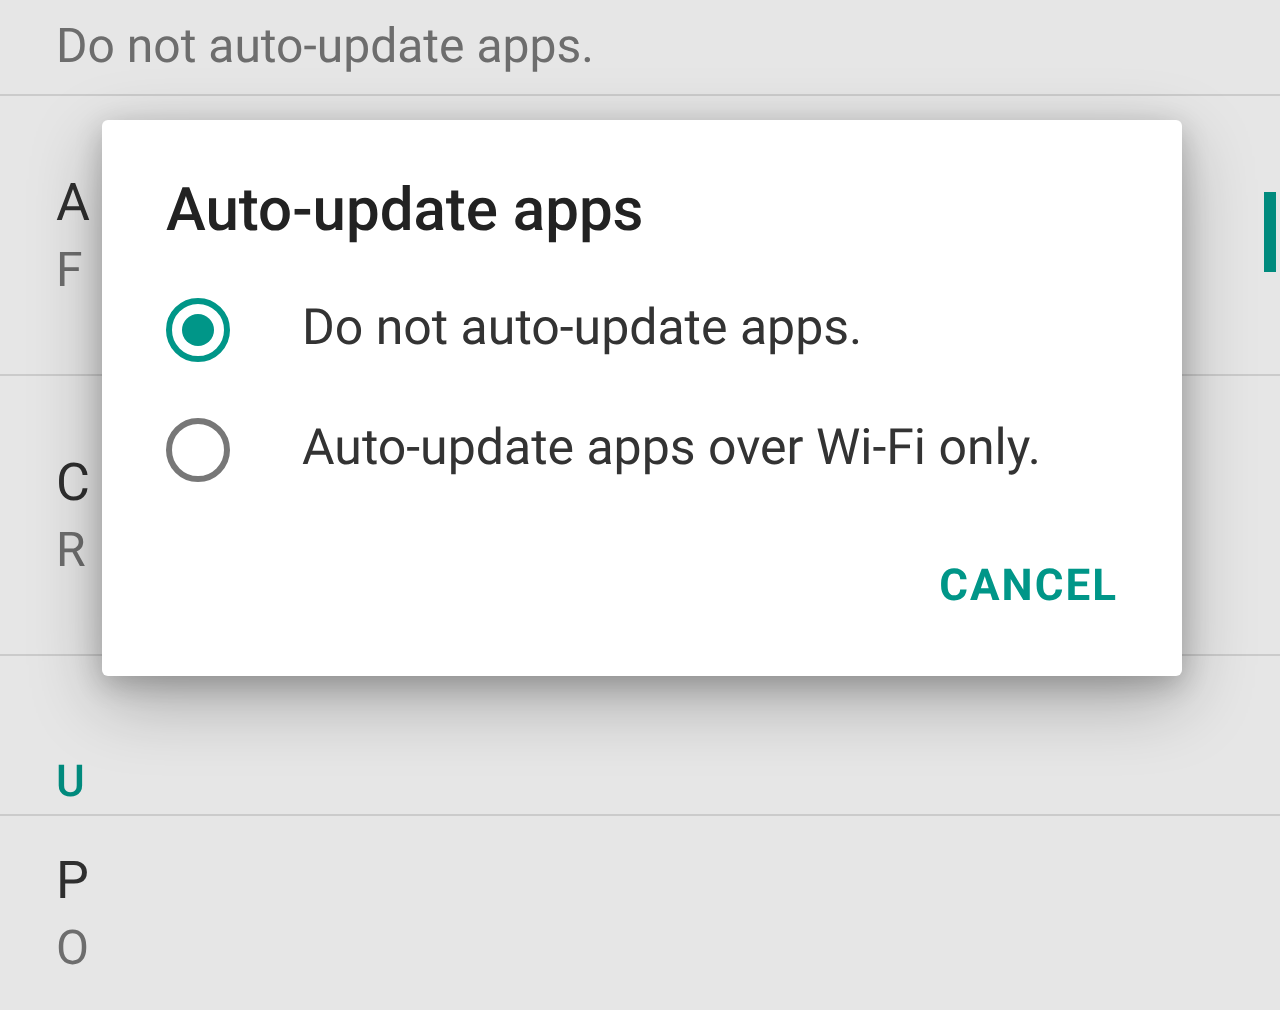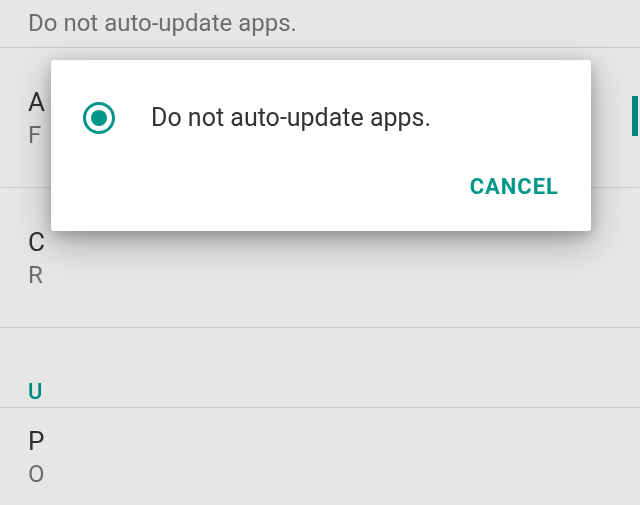--- a/index.html
+++ b/index.html
@@ -160,26 +160,31 @@
   </div>
   <div class="bg-item bg-item-5">
     <div class="bg-title">P</div>
     <div class="bg-sub">O</div>
   </div>
 </div>
 
 <div class="overlay"></div>
 
 <div class="dialog">
+  <div class="dialog-title">Auto-update apps</div>
   <div class="options">
 
     <div class="option">
       <div class="radio radio-selected"></div>
       <div class="option-label">Do not auto-update apps.</div>
     </div>
 
 
+    <div class="option">
+      <div class="radio radio-unselected"></div>
+      <div class="option-label">Auto-update apps over Wi-Fi only.</div>
+    </div>
 
   </div>
   <div class="dialog-actions">
     <button class="btn-cancel">CANCEL</button>
   </div>
 </div>
 
 </body></html>

